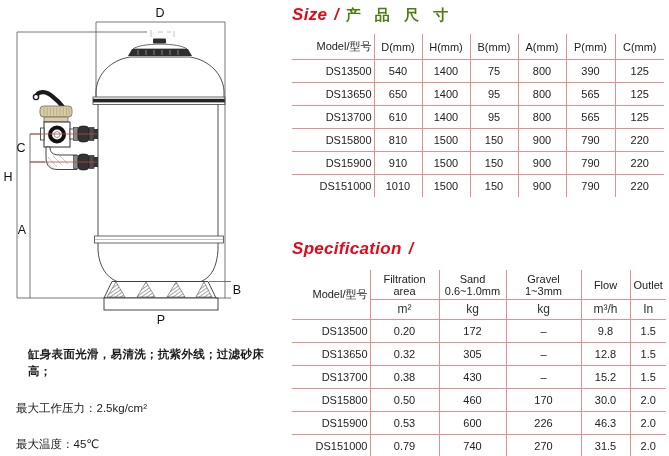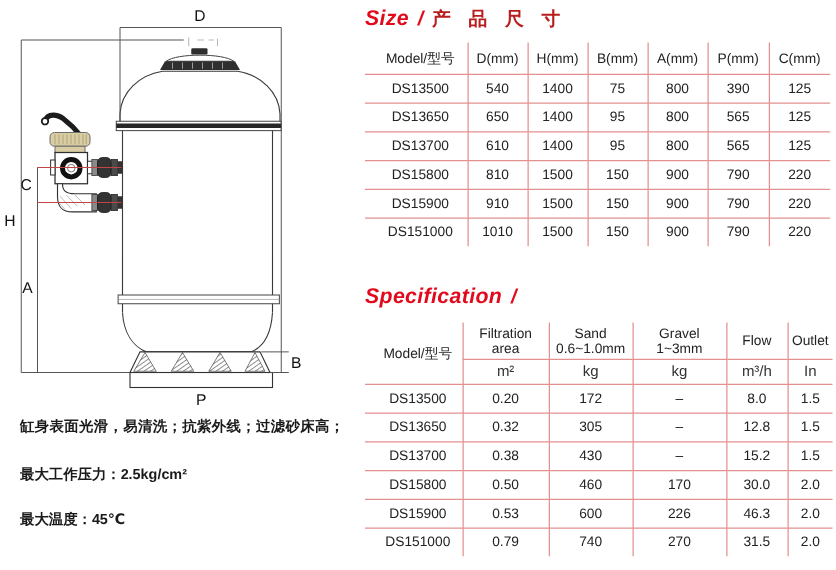--- a/index.html
+++ b/index.html
@@ -10,38 +10,38 @@
   html,body{margin:0;padding:0;background:#fff;}
   .screen{
     position:relative;width:669px;height:456px;background:#ffffff;overflow:hidden;
     font-family:"Liberation Sans","DejaVu Sans",sans-serif;color:var(--ink);
   }
   
   .diagram{position:absolute;left:0;top:0;}
   
   .features{position:absolute;left:16px;top:334px;width:266px;}
   .features h3{margin:4px 0 10px 12px;font-size:16px;font-weight:bold;letter-spacing:6px;color:#000;}
-  .features .desc{margin:0;font-size:11.5px;font-weight:600;line-height:17px;letter-spacing:0.3px;color:#1a1a1a;}
-  .features .spec-line{margin-top:21px;font-size:11.5px;font-weight:700;color:#1a1a1a;}
+  .features .desc{margin:12px;font-size:11.5px;font-weight:600;line-height:17px;letter-spacing:0.3px;color:#1a1a1a;}
+  .features .spec-line{margin-top:21px;font-size:11.5px;font-weight:400;color:#1a1a1a;}
   
   .right{position:absolute;left:286px;top:0;width:382px;}
   .sec-title{display:flex;align-items:baseline;margin-left:6px;}
   .sec-title .en{color:var(--red);font-style:italic;font-weight:bold;font-size:17px;letter-spacing:0.3px;}
   .sec-title .slash{color:var(--red);font-style:italic;font-weight:bold;font-size:16px;margin:0 7px;}
-  .sec-title .zh{font-size:15px;font-weight:bold;letter-spacing:5px;color:#b91c1c;white-space:nowrap;text-align:right;}
+  .sec-title .zh{font-size:15px;font-weight:bold;letter-spacing:5px;color:#4d7c0f;white-space:nowrap;text-align:right;}
   .t-size{margin-top:5px;}
-  .t-spec{margin-top:30px;}
+  .t-spec{margin-top:42px;}
   table{border-collapse:collapse;table-layout:fixed;margin:9px 0 0 6px;}
   .size-table{width:372px;}
   .spec-table{width:374px;margin-top:11px;}
   th,td{font-size:11px;font-weight:400;color:var(--ink);text-align:center;padding:5px 2px;border-right:1px solid var(--line);overflow:hidden;white-space:nowrap;}
   th:last-child,td:last-child{border-right:none;}
   thead th{border-bottom:1px solid var(--line);}
   tbody tr:not(:last-child) td{border-bottom:1px solid var(--line);}
-  td.model,th.model{text-align:center;padding-left:9px;}
+  td.model,th.model{text-align:right;padding-left:9px;}
   .spec-table thead .lbl{padding:3px 1px 2px;line-height:12px;}
   .spec-table thead .units th{font-size:12px;padding:2px 2px 3px;color:#333;}
   .spec-table th.model{vertical-align:middle;}
 </style>
 </head>
 <body>
 
 <div class="screen">
 
   <svg class="diagram" width="280" height="334" viewBox="0 0 280 334">
@@ -276,21 +276,21 @@
           <th>m³/h</th>
           <th>In</th>
         </tr>
       </thead>
       <tbody>
           <tr>
             <td class="model">DS13500</td>
             <td>0.20</td>
             <td>172</td>
             <td>–</td>
-            <td>8.0</td>
+            <td>9.8</td>
             <td>1.5</td>
           </tr>
           <tr>
             <td class="model">DS13650</td>
             <td>0.32</td>
             <td>305</td>
             <td>–</td>
             <td>12.8</td>
             <td>1.5</td>
           </tr>

